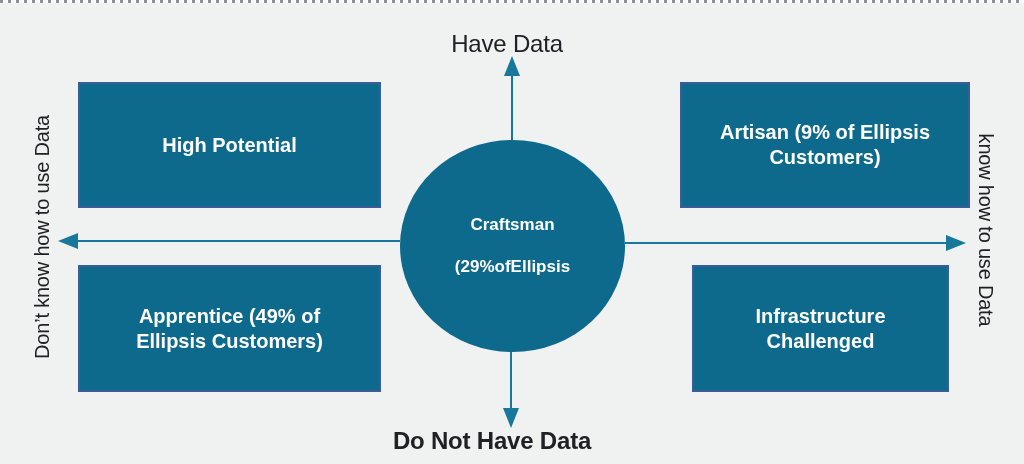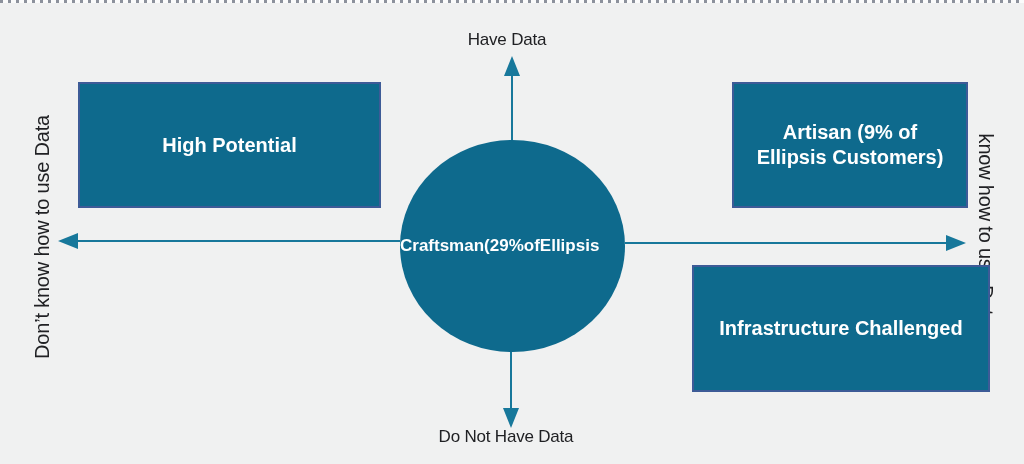--- a/index.html
+++ b/index.html
@@ -20,26 +20,26 @@
     overflow:hidden;
   }
   .top-dashed{
     position:absolute;left:0;top:0;width:1024px;height:3px;
     background:repeating-linear-gradient(90deg,#6b7280 0 3px,#ffffff 3px 8px);
     opacity:.75;
   }
   .axis-label{
     position:absolute;
     color:var(--text-dark);
-    font-size:17px;
+    font-size:24px;
     letter-spacing:-0.2px;
     white-space:nowrap;
   }
   .axis-top{left:507px;top:30px;transform:translateX(-50%);}
-  .axis-bottom{left:506px;top:427px;transform:translateX(-50%);}
+  .axis-bottom{left:492px;top:427px;transform:translateX(-50%);font-weight:bold;}
   .axis-left{
     left:42px;top:237px;
     font-size:20px;
     transform:translate(-50%,-50%) rotate(-90deg);
   }
   .axis-right{
     left:985px;top:230px;
     font-size:20px;
     transform:translate(-50%,-50%) rotate(90deg);
   }
@@ -50,30 +50,30 @@
     border:2px solid var(--box-border);
     display:flex;align-items:center;justify-content:center;
     text-align:center;
     color:var(--text-light);
     font-weight:bold;
     font-size:20px;
     line-height:1.25;
     padding:6px 22px;
   }
   .q-tl{left:78px;top:82px;}
-  .q-tr{left:732px;top:82px;width:236px;}
+  .q-tr{left:680px;top:82px;width:290px;}
   .q-bl{left:78px;top:265px;height:127px;}
-  .q-br{left:692px;top:265px;width:298px;height:127px;}
+  .q-br{left:692px;top:265px;width:257px;height:127px;}
   .center-circle{
     position:absolute;
     left:400px;top:140px;
     width:225px;height:212px;
     background:var(--teal-fill);
     border-radius:50%;
-    display:flex;align-items:center;justify-content:flex-start;
+    display:flex;flex-direction:column;align-items:center;justify-content:center;
     color:var(--text-light);
     font-weight:bold;
     font-size:17px;
     line-height:42px;
     text-align:center;
   }
   .arrows{position:absolute;left:0;top:0;width:1024px;height:464px;pointer-events:none;}
   .arrows line{stroke:var(--arrow);stroke-width:2;}
   .arrows .head{fill:var(--arrow);}
 </style>
@@ -107,20 +107,23 @@
       <polygon class="head" points="966,243 946,235 946,251"></polygon>
     </g>
   </svg>
 
   <div class="qbox q-tl">
     <span>High Potential</span>
   </div>
   <div class="qbox q-tr">
     <span>Artisan (9% of Ellipsis Customers)</span>
   </div>
+  <div class="qbox q-bl">
+    <span>Apprentice (49% of Ellipsis Customers)</span>
+  </div>
   <div class="qbox q-br">
     <span>Infrastructure Challenged</span>
   </div>
 
   <div class="center-circle">
     <span>Craftsman</span>
     <span>(29%ofEllipsis</span>
   </div>
 
 </div>

